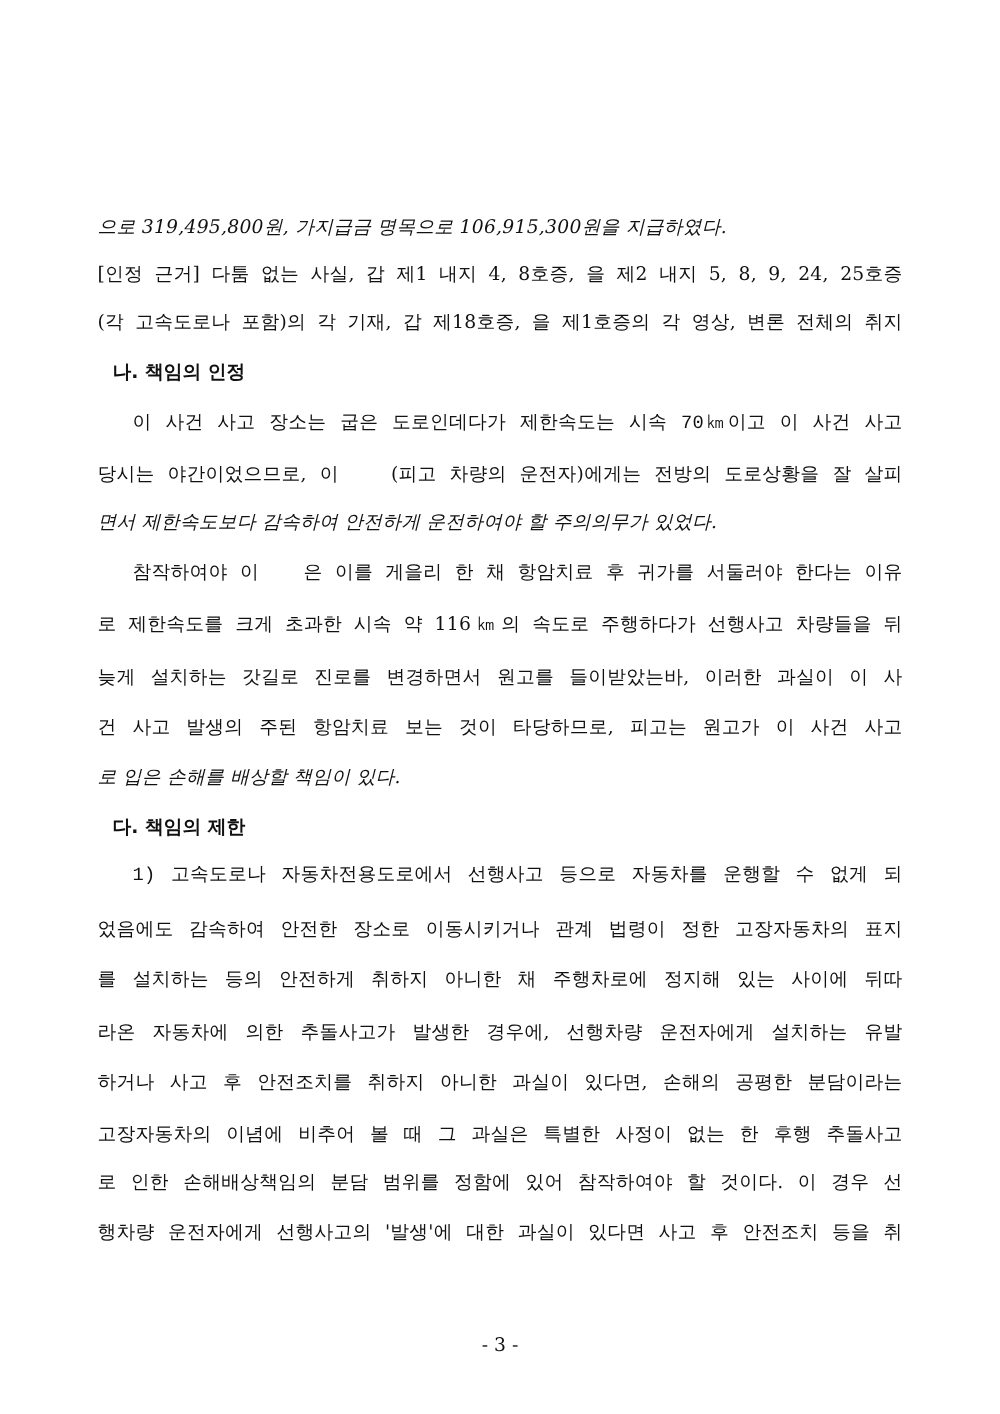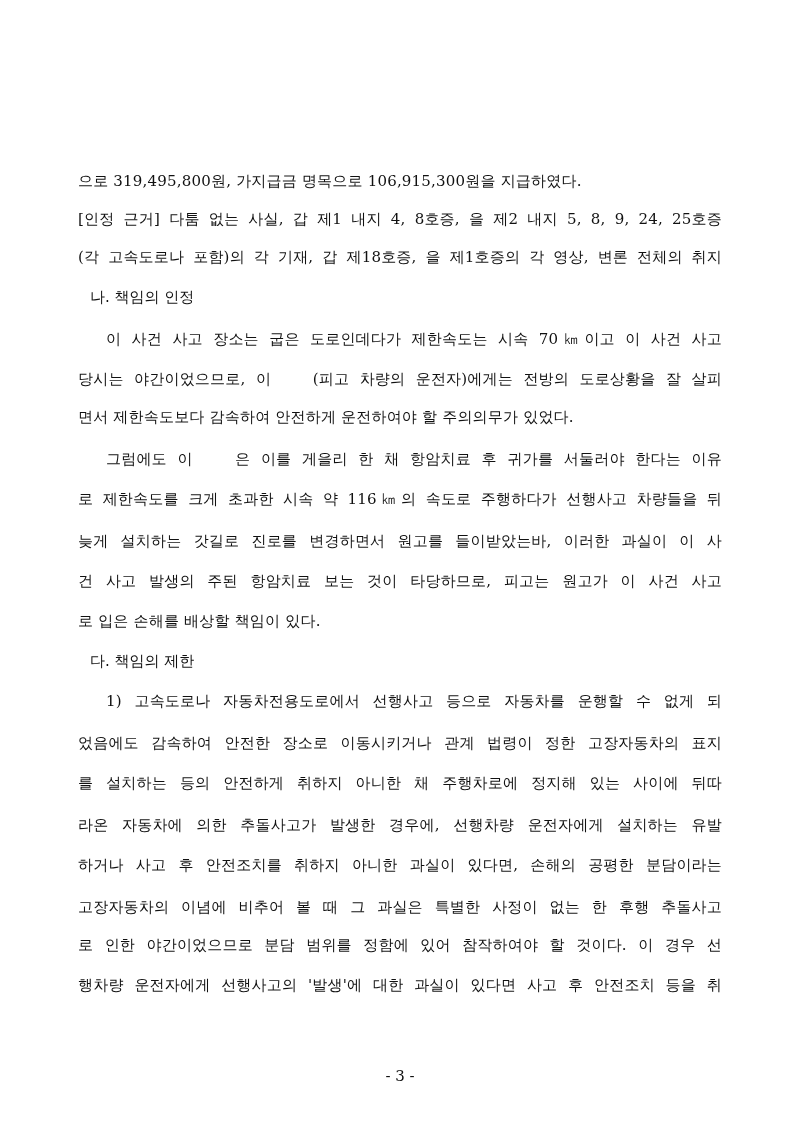--- a/index.html
+++ b/index.html
@@ -1,47 +1,47 @@
 <!DOCTYPE html>
 <html><head>
   <meta charset="utf-8">
   <style>
     html, body { margin: 0; padding: 0; background: #ffffff; }
     body { width: 800px; height: 1131px; position: relative; overflow: hidden;
       font-family: "DejaVu Serif", "Liberation Serif", serif; color: #111; }
     .line { position: absolute; left: 78px; width: 644px; font-size: 15px; line-height: 20px;
       white-space: nowrap; text-align: justify; text-align-last: justify; letter-spacing: 0.2px; }
-    .line.last { text-align-last: left; }
-    .line.indent { left: 78px; text-indent: 28px; }
-    .heading { position: absolute; left: 90px; font-size: 15px; line-height: 20px; font-weight: normal;
+    .line.last { text-align-last: left; font-style: italic; }
+    .line.indent { left: 78px; text-indent: 28px; font-family: Liberation Mono, monospace; }
+    .heading { position: absolute; left: 90px; font-size: 15px; line-height: 20px; font-weight: bold;
       font-family: "DejaVu Sans", "Liberation Sans", sans-serif; white-space: nowrap; }
     .pagenum { position: absolute; left: 0; width: 800px; top: 1067px; text-align: center; font-size: 15px; }
   </style>
 </head>
 <body>
 
 <div>
   <div class="line last" style="top:171px">으로 319,495,800원, 가지급금 명목으로 106,915,300원을 지급하였다.</div>
   <div class="line" style="top:209px">[인정 근거] 다툼 없는 사실, 갑 제1 내지 4, 8호증, 을 제2 내지 5, 8, 9, 24, 25호증</div>
   <div class="line" style="top:247px">(각 고속도로나 포함)의 각 기재, 갑 제18호증, 을 제1호증의 각 영상, 변론 전체의 취지</div>
 
   <div class="heading" style="top:287px">나. 책임의 인정</div>
   <div class="line indent" style="top:329px">이 사건 사고 장소는 굽은 도로인데다가 제한속도는 시속 70㎞이고 이 사건 사고</div>
   <div class="line" style="top:369px">당시는 야간이었으므로, 이 　 (피고 차량의 운전자)에게는 전방의 도로상황을 잘 살피</div>
   <div class="line last" style="top:407px">면서 제한속도보다 감속하여 안전하게 운전하여야 할 주의의무가 있었다.</div>
-  <div class="line indent" style="top:449px">그럼에도 이 　 은 이를 게을리 한 채 항암치료 후 귀가를 서둘러야 한다는 이유</div>
+  <div class="line indent" style="top:449px">참작하여야 이 　 은 이를 게을리 한 채 항암치료 후 귀가를 서둘러야 한다는 이유</div>
   <div class="line" style="top:489px">로 제한속도를 크게 초과한 시속 약 116㎞의 속도로 주행하다가 선행사고 차량들을 뒤</div>
   <div class="line" style="top:531px">늦게 설치하는 갓길로 진로를 변경하면서 원고를 들이받았는바, 이러한 과실이 이 사</div>
   <div class="line" style="top:571px">건 사고 발생의 주된 항암치료 보는 것이 타당하므로, 피고는 원고가 이 사건 사고</div>
   <div class="line last" style="top:611px">로 입은 손해를 배상할 책임이 있다.</div>
 
   <div class="heading" style="top:651px">다. 책임의 제한</div>
   <div class="line indent" style="top:691px">1) 고속도로나 자동차전용도로에서 선행사고 등으로 자동차를 운행할 수 없게 되</div>
   <div class="line" style="top:733px">었음에도 감속하여 안전한 장소로 이동시키거나 관계 법령이 정한 고장자동차의 표지</div>
   <div class="line" style="top:773px">를 설치하는 등의 안전하게 취하지 아니한 채 주행차로에 정지해 있는 사이에 뒤따</div>
   <div class="line" style="top:815px">라온 자동차에 의한 추돌사고가 발생한 경우에, 선행차량 운전자에게 설치하는 유발</div>
   <div class="line" style="top:855px">하거나 사고 후 안전조치를 취하지 아니한 과실이 있다면, 손해의 공평한 분담이라는</div>
   <div class="line" style="top:897px">고장자동차의 이념에 비추어 볼 때 그 과실은 특별한 사정이 없는 한 후행 추돌사고</div>
-  <div class="line" style="top:935px">로 인한 야간이었으므로 분담 범위를 정함에 있어 참작하여야 할 것이다. 이 경우 선</div>
+  <div class="line" style="top:935px">로 인한 손해배상책임의 분담 범위를 정함에 있어 참작하여야 할 것이다. 이 경우 선</div>
   <div class="line" style="top:975px">행차량 운전자에게 선행사고의 '발생'에 대한 과실이 있다면 사고 후 안전조치 등을 취</div>
 
   <div class="pagenum">- 3 -</div>
 </div>
 
 </body></html>

